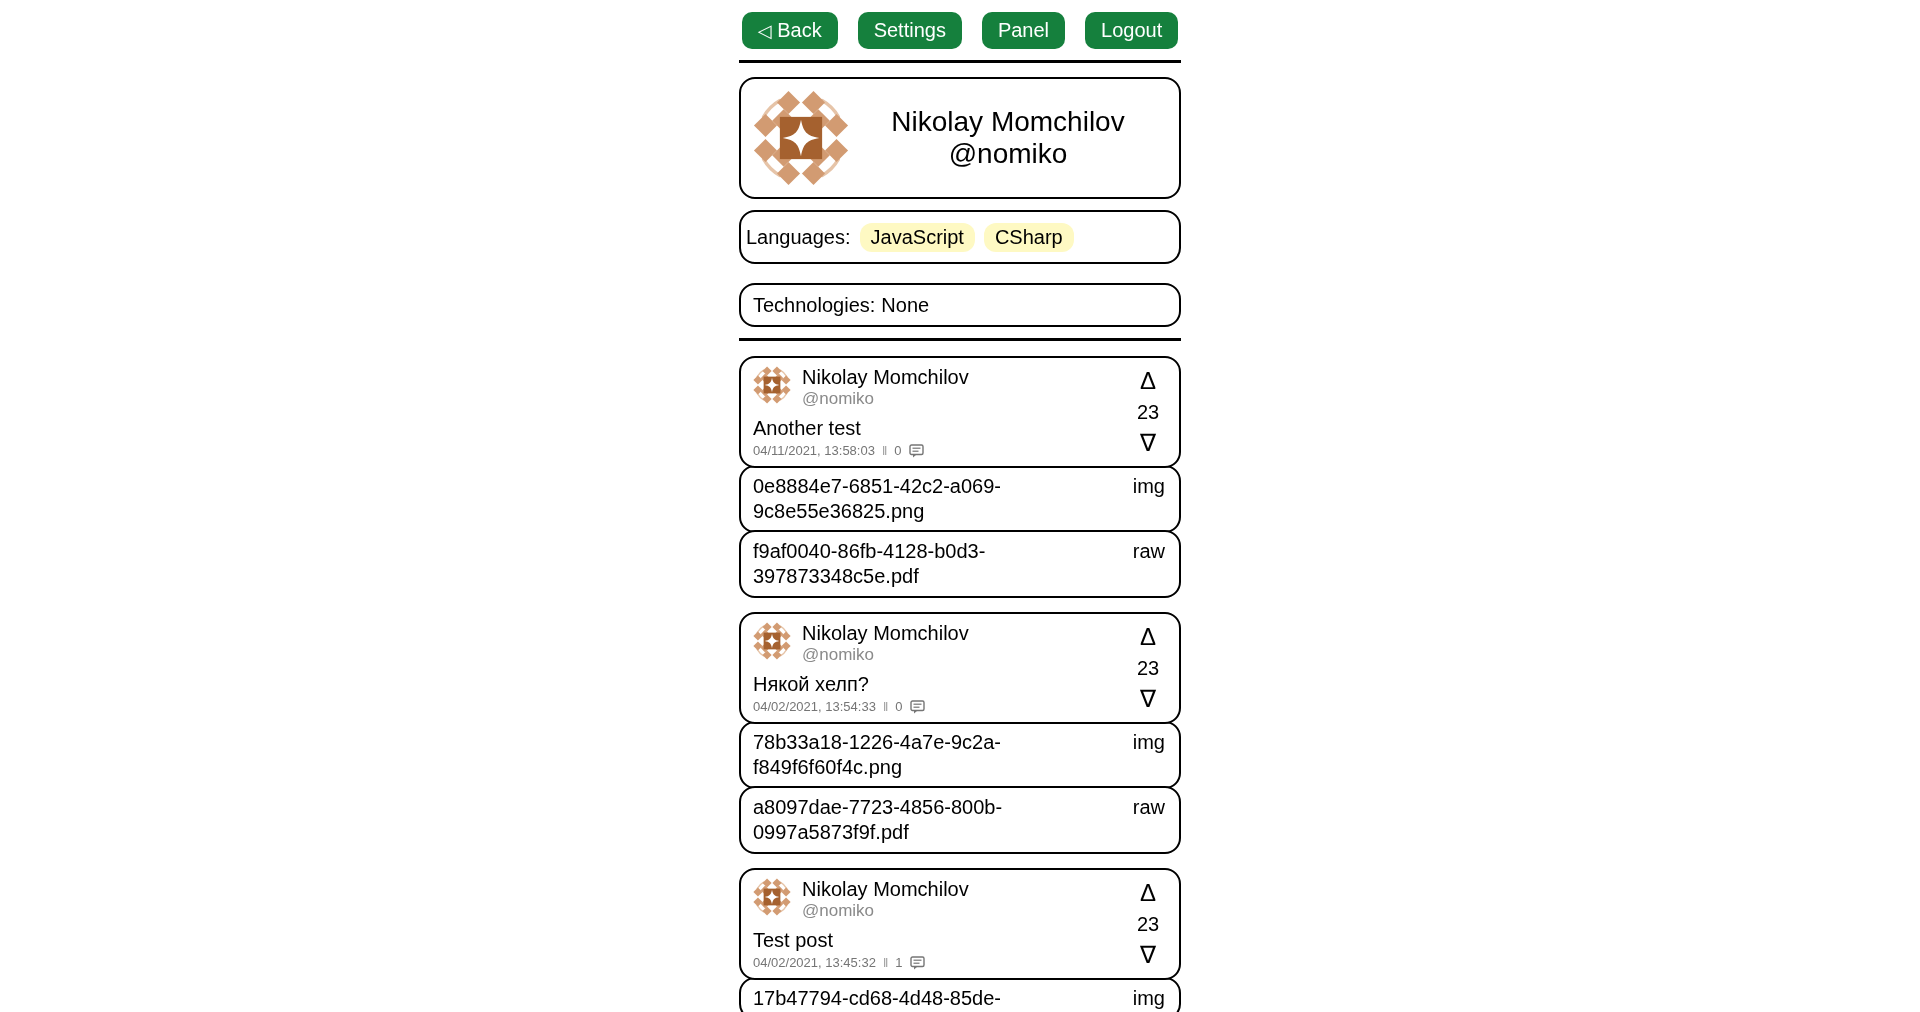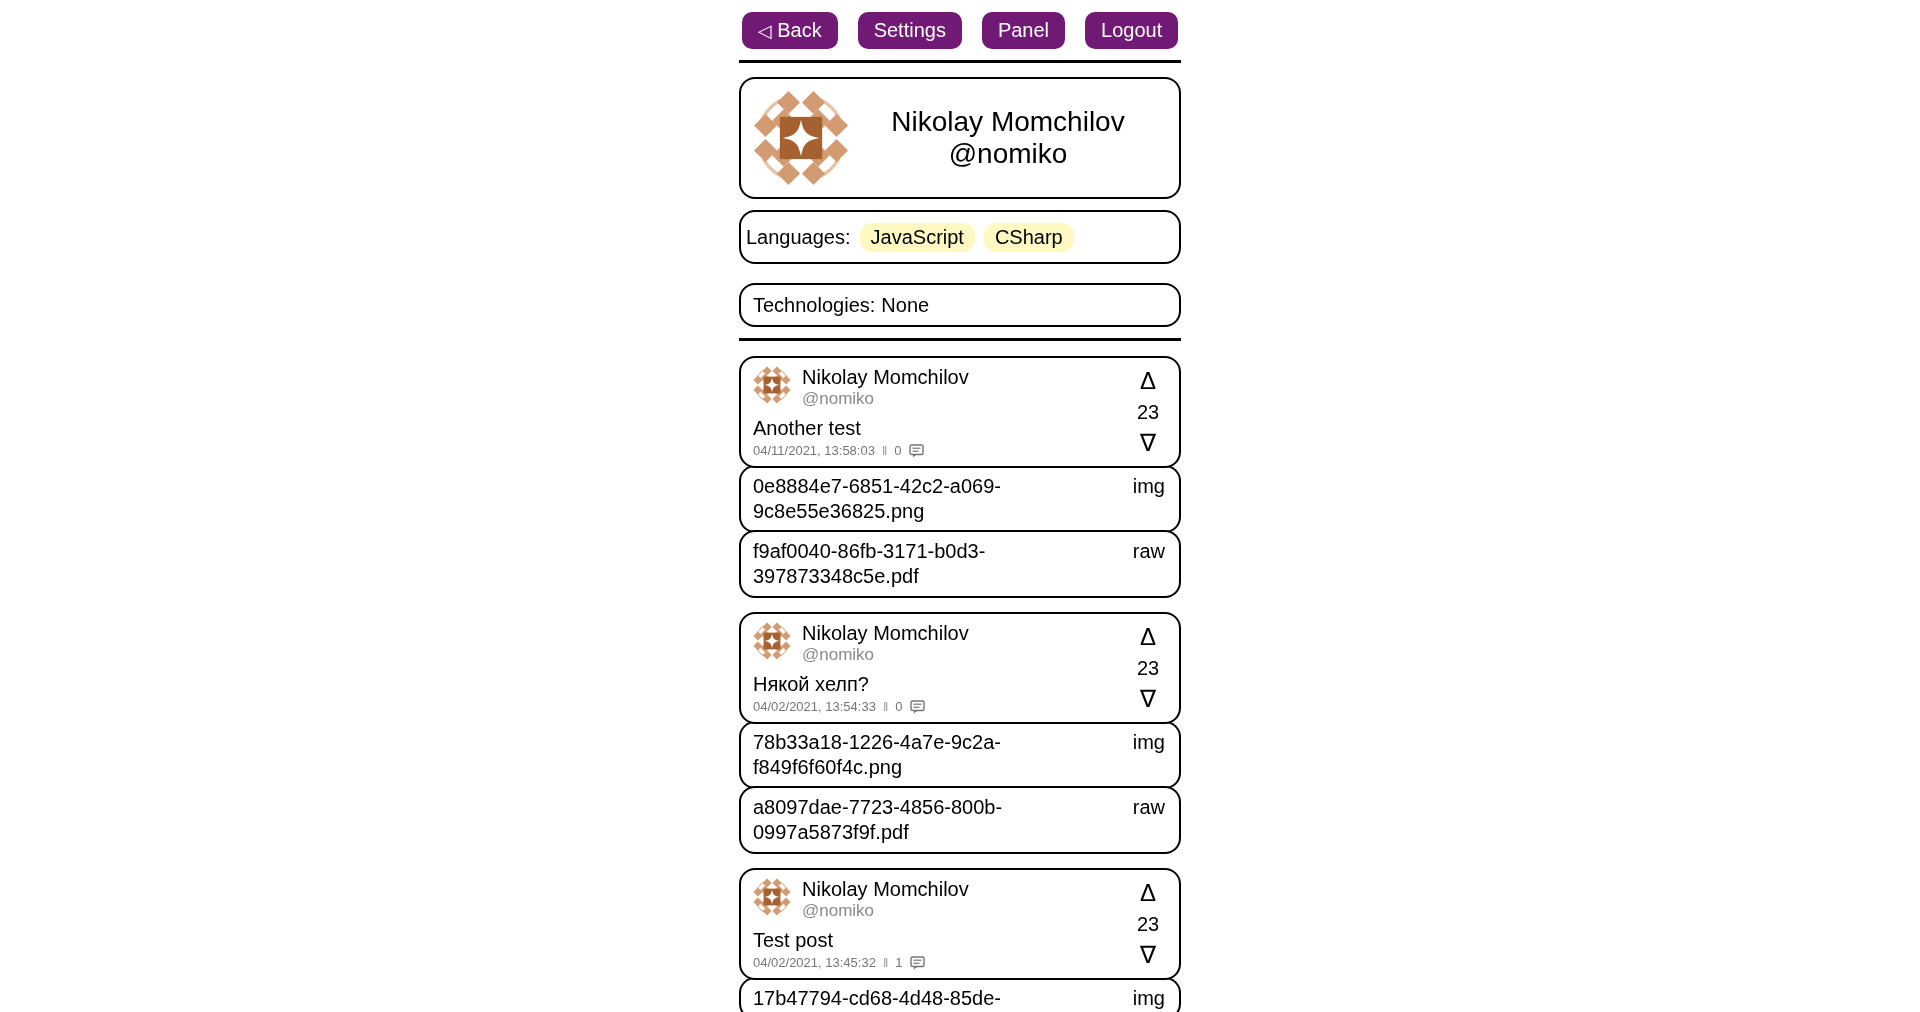--- a/index.html
+++ b/index.html
@@ -16,21 +16,21 @@
     padding-top: 12px;
   }
 
   
   .top-nav {
     display: flex;
     justify-content: center;
     gap: 20px;
   }
   .nav-btn {
-    background: #701a75;
+    background: #15803d;
     color: #fff;
     border: none;
     border-radius: 10px;
     font-family: "Liberation Sans", sans-serif;
     font-size: 20px;
     padding: 7px 16px;
     cursor: pointer;
     white-space: nowrap;
   }
   .nav-btn .tri { font-size: 18px; }
@@ -260,21 +260,21 @@
         <div class="vote-arrow">∇</div>
       </div>
     </article>
 
   <div class="card attachment-card">
     <span class="att-name">0e8884e7-6851-42c2-a069-9c8e55e36825.png</span>
     <span class="att-type">img</span>
   </div>
 
   <div class="card attachment-card">
-    <span class="att-name">f9af0040-86fb-3171-b0d3-397873348c5e.pdf</span>
+    <span class="att-name">f9af0040-86fb-4128-b0d3-397873348c5e.pdf</span>
     <span class="att-type">raw</span>
   </div>
 </div>
 
   <div class="post-group">
     <article class="card post-card">
       <div class="post-main">
         <div class="post-header">
           <svg class="avatar-sm">
                 <use href="#identicon"></use>

